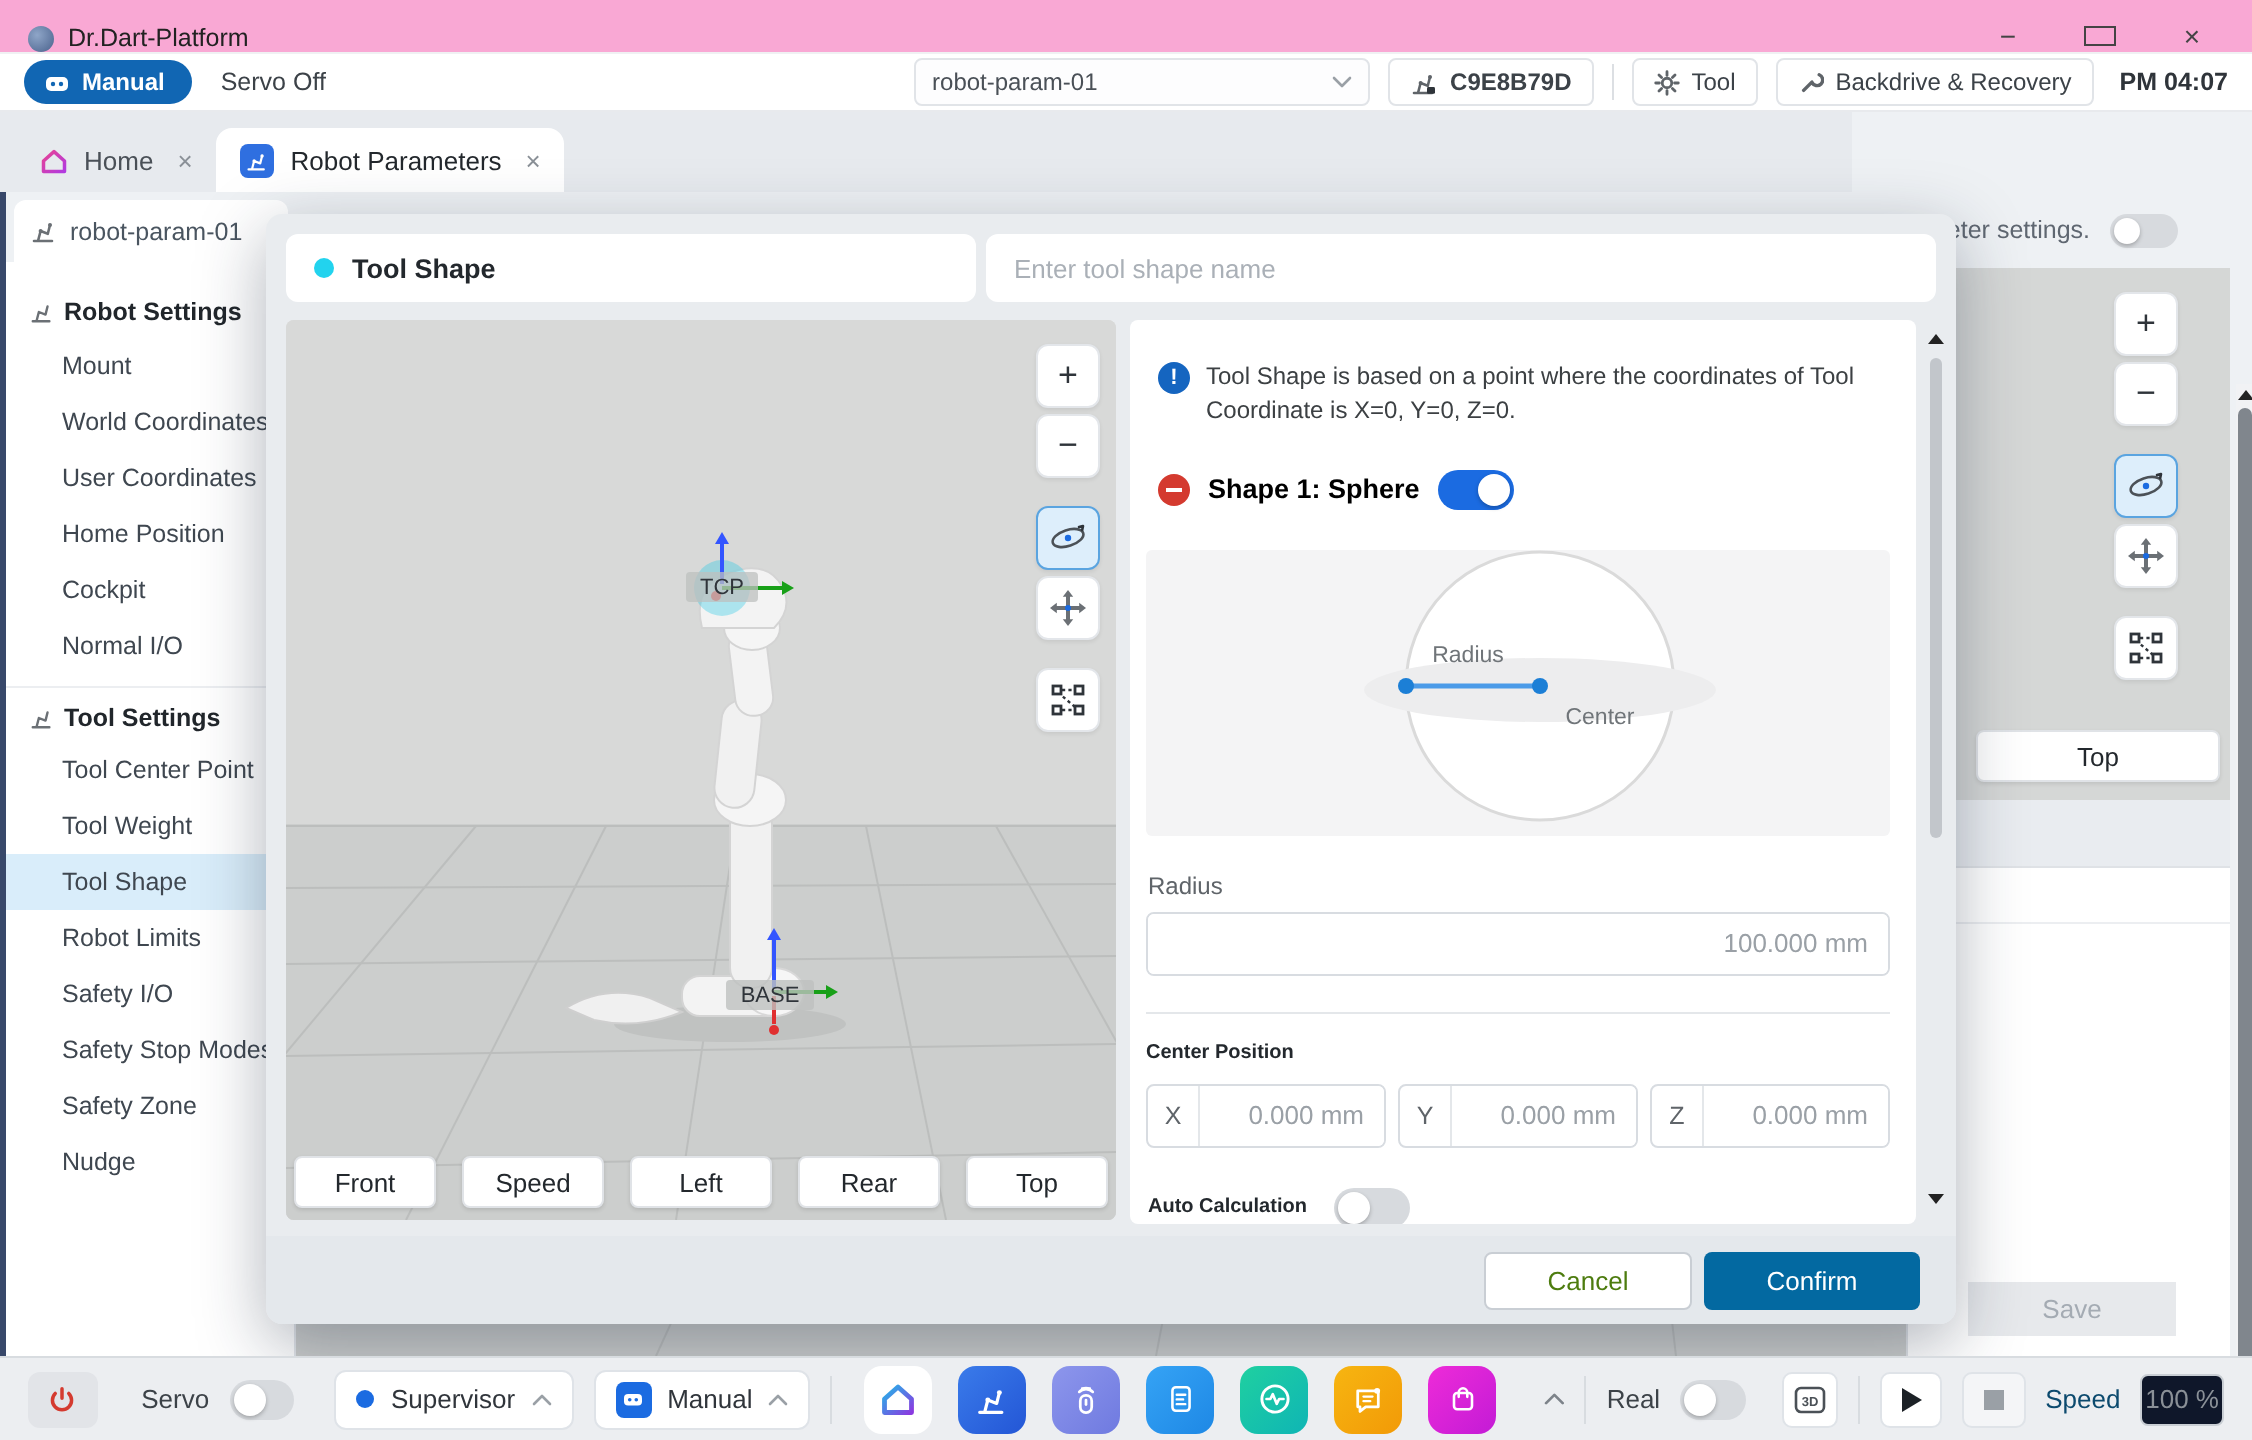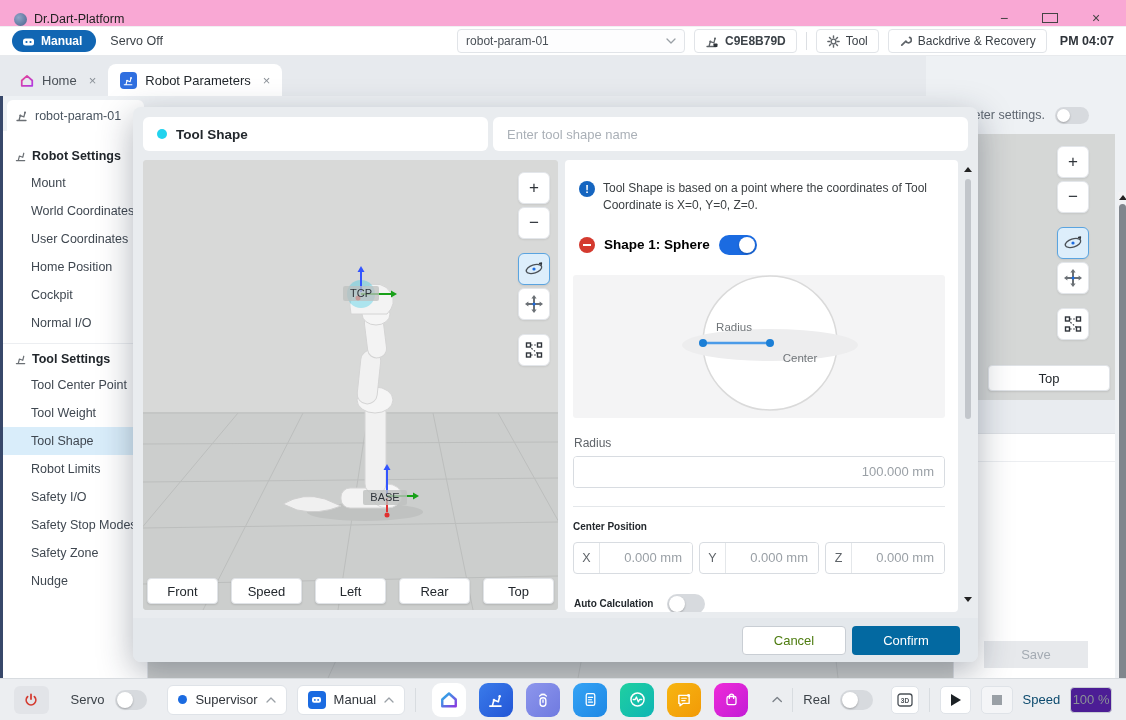--- a/index.html
+++ b/index.html
@@ -116,21 +116,21 @@
   .bb-select { height:30px; background:#fff; border:1px solid #dfe3e8; border-radius:6px; display:flex; align-items:center; gap:8px; padding:0 10px; font-size:13px; color:#30353b; }
   .blue-dot { width:9px; height:9px; border-radius:50%; background:#1b6be1; }
   .bb-sep { width:1px; height:24px; background:#d8dce0; }
   .dock { display:flex; align-items:center; gap:13px; margin-left:6px; }
   .appicon { width:34px; height:34px; border-radius:9px; display:flex; align-items:center; justify-content:center; }
   .chev-btn { color:#7d838a; margin-left:14px; }
   .mini-btn { width:32px; height:28px; background:#fff; border:1px solid #dfe3e8; border-radius:5px; display:flex; align-items:center; justify-content:center; }
   .play-tri { width:0; height:0; border-top:6px solid transparent; border-bottom:6px solid transparent; border-left:10px solid #1c2126; margin-left:2px; }
   .stop-sq { width:10px; height:10px; background:#9aa0a6; }
   .speed-label { font-size:13px; color:#0c4a6e; }
-  .speed-box { width:48px; height:26px; border:1px solid #c9ced4; border-radius:4px; background:#4c1d95; display:flex; align-items:center; justify-content:center; font-size:13px; color:#8a9097; }
+  .speed-box { width:48px; height:26px; border:1px solid #c9ced4; border-radius:4px; background:#0f172a; display:flex; align-items:center; justify-content:center; font-size:13px; color:#8a9097; }
   .sel-ico { width:18px; height:18px; border-radius:4px; background:#1b6be1; display:flex; align-items:center; justify-content:center; }
 
   svg { display:block; }
   .icon-stroke { stroke:currentColor; fill:none; stroke-width:1.3; stroke-linecap:round; stroke-linejoin:round; }
 </style>
 </head>
 <body>
 
 <div class="screen">
 

